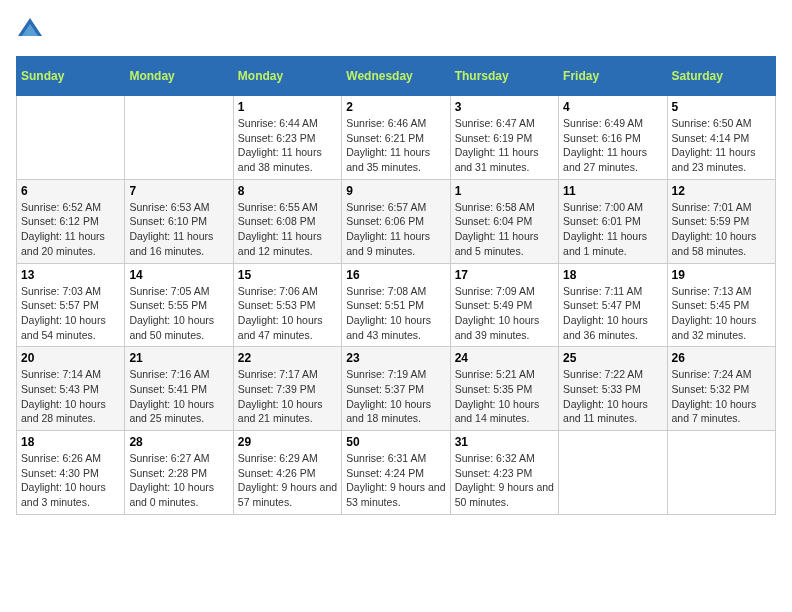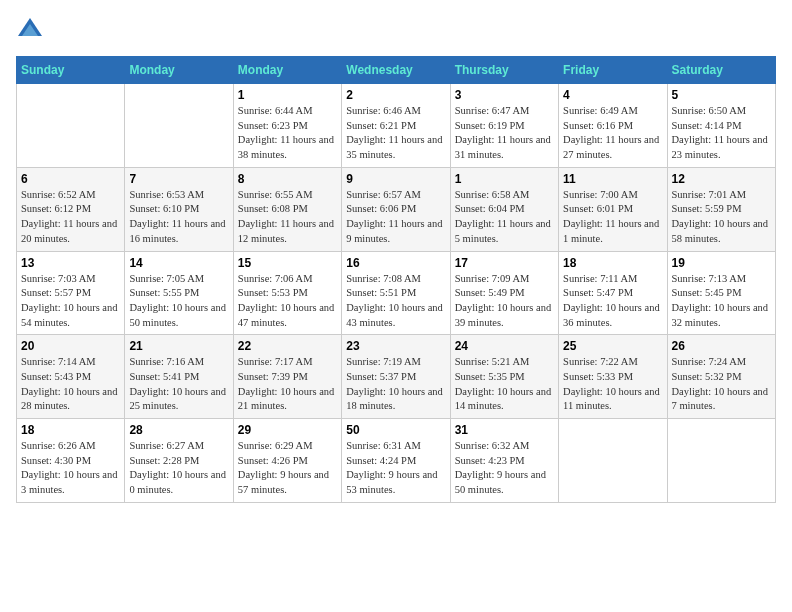--- a/index.html
+++ b/index.html
@@ -44,22 +44,22 @@
       font-size: 16px;
       color: #555;
     }
     table {
       width: 100%;
       border-collapse: collapse;
       font-size: 11px;
     }
     thead tr th {
       background-color: #2a6db5;
-      color: #5eead4;
-      padding: 6px 4px;
+      color: #bef264;
+      padding: 12px 4px;
       text-align: left;
       font-size: 12px;
       font-weight: bold;
       border: 1px solid #2a6db5;
     }
     tbody tr td {
       border: 1px solid #ccc;
       vertical-align: top;
       padding: 4px;
       min-height: 70px;
@@ -75,21 +75,20 @@
     .day-number {
       font-weight: bold;
       font-size: 12px;
       display: block;
       margin-bottom: 2px;
     }
     .day-detail {
       color: #333;
       font-size: 10.5px;
       line-height: 1.4;
-      font-family: Liberation Serif, serif;
     }
     .empty-cell {
       background-color: #f9f9f9;
     }
   </style>
 </head>
 <body>
 
 <div class="header">
   <div class="logo">

